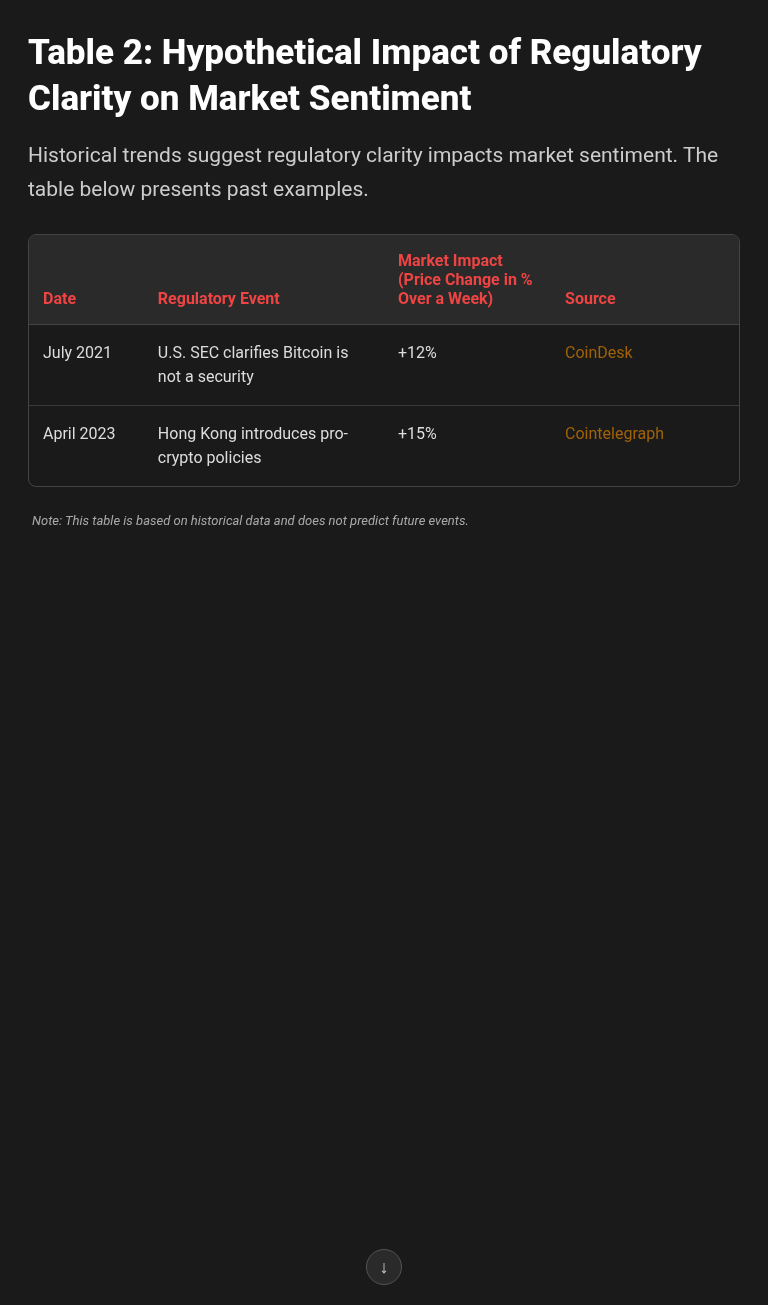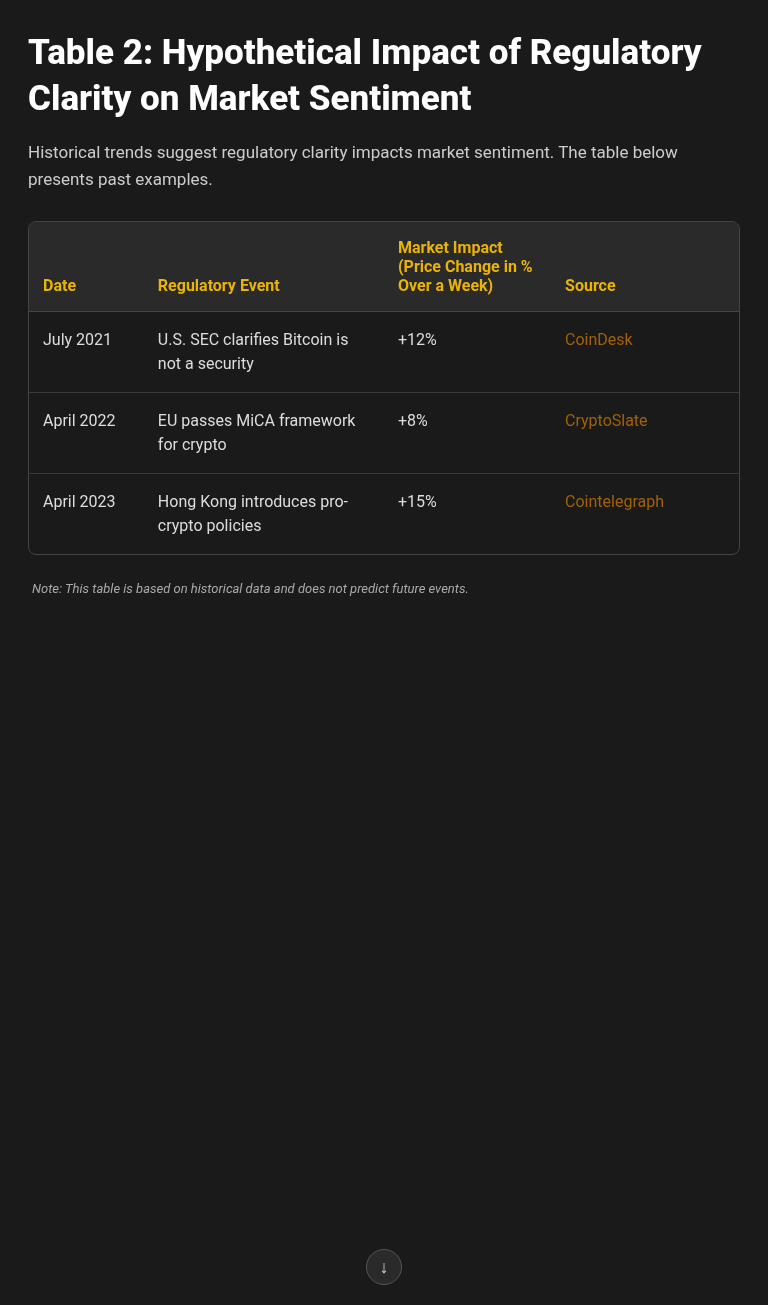--- a/index.html
+++ b/index.html
@@ -19,21 +19,21 @@
 
     .page-title {
       font-size: 35px;
       font-weight: 800;
       color: #ffffff;
       line-height: 1.3;
       margin-bottom: 18px;
     }
 
     .description {
-      font-size: 17px;
+      font-size: 21px;
       color: #cccccc;
       line-height: 1.6;
       margin-bottom: 28px;
     }
 
     .table-wrapper {
       border: 1px solid #444444;
       border-radius: 8px;
       overflow: hidden;
       margin-bottom: 24px;
@@ -46,21 +46,21 @@
     }
 
     thead tr {
       background-color: #2a2a2a;
     }
 
     thead th {
       padding: 16px 14px;
       text-align: left;
       font-weight: 700;
-      color: #eab308;
+      color: #ef4444;
       border-bottom: 1px solid #444444;
       vertical-align: bottom;
     }
 
     tbody tr {
       border-bottom: 1px solid #3a3a3a;
     }
 
     tbody tr:last-child {
       border-bottom: none;
@@ -139,26 +139,20 @@
       </tr>
     </thead>
     <tbody id="table-body">
     <tr>
           <td class="col-date">July 2021</td>
           <td class="col-event">U.S. SEC clarifies Bitcoin is not a security</td>
           <td class="col-impact">+12%</td>
           <td class="col-source"><a class="link-cell" href="#">CoinDesk</a></td>
         </tr>
         <tr>
-          <td class="col-date">April 2022</td>
-          <td class="col-event">EU passes MiCA framework for crypto</td>
-          <td class="col-impact">+8%</td>
-          <td class="col-source"><a class="link-cell" href="#">CryptoSlate</a></td>
-        </tr>
-        <tr>
           <td class="col-date">April 2023</td>
           <td class="col-event">Hong Kong introduces pro-crypto policies</td>
           <td class="col-impact">+15%</td>
           <td class="col-source"><a class="link-cell" href="#">Cointelegraph</a></td>
         </tr>
       </tbody>
   </table>
 </div>
 
 <p class="note">Note: This table is based on historical data and does not predict future events.</p>

